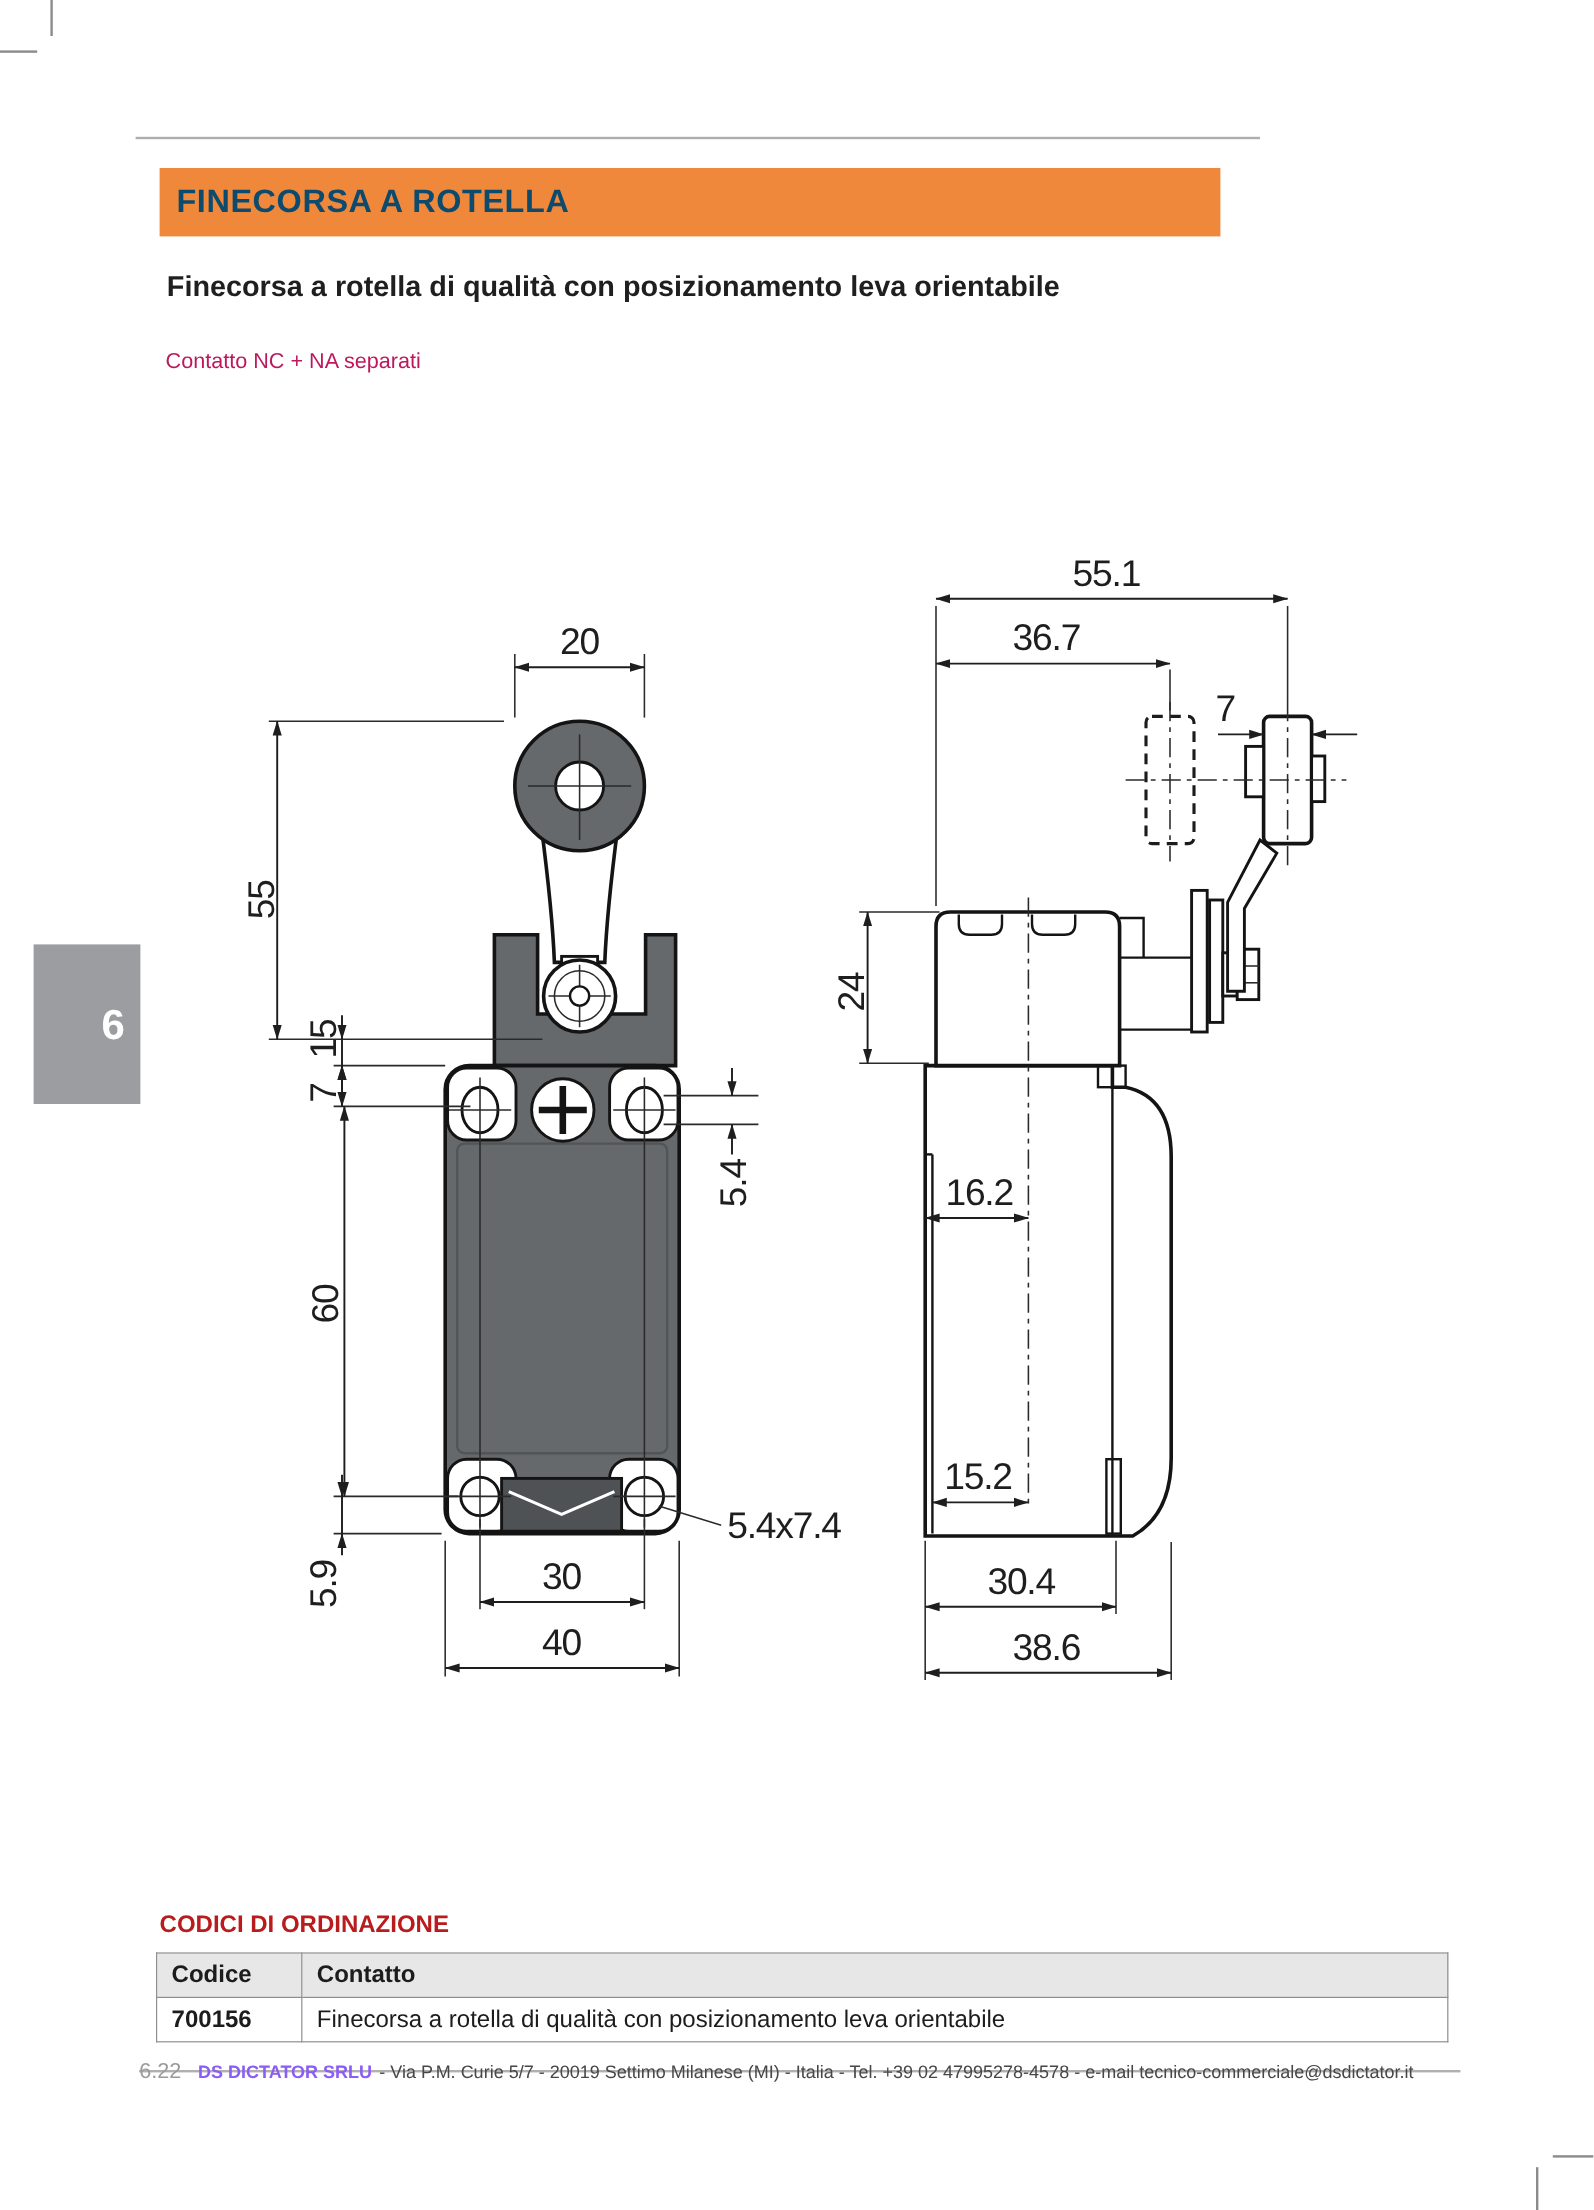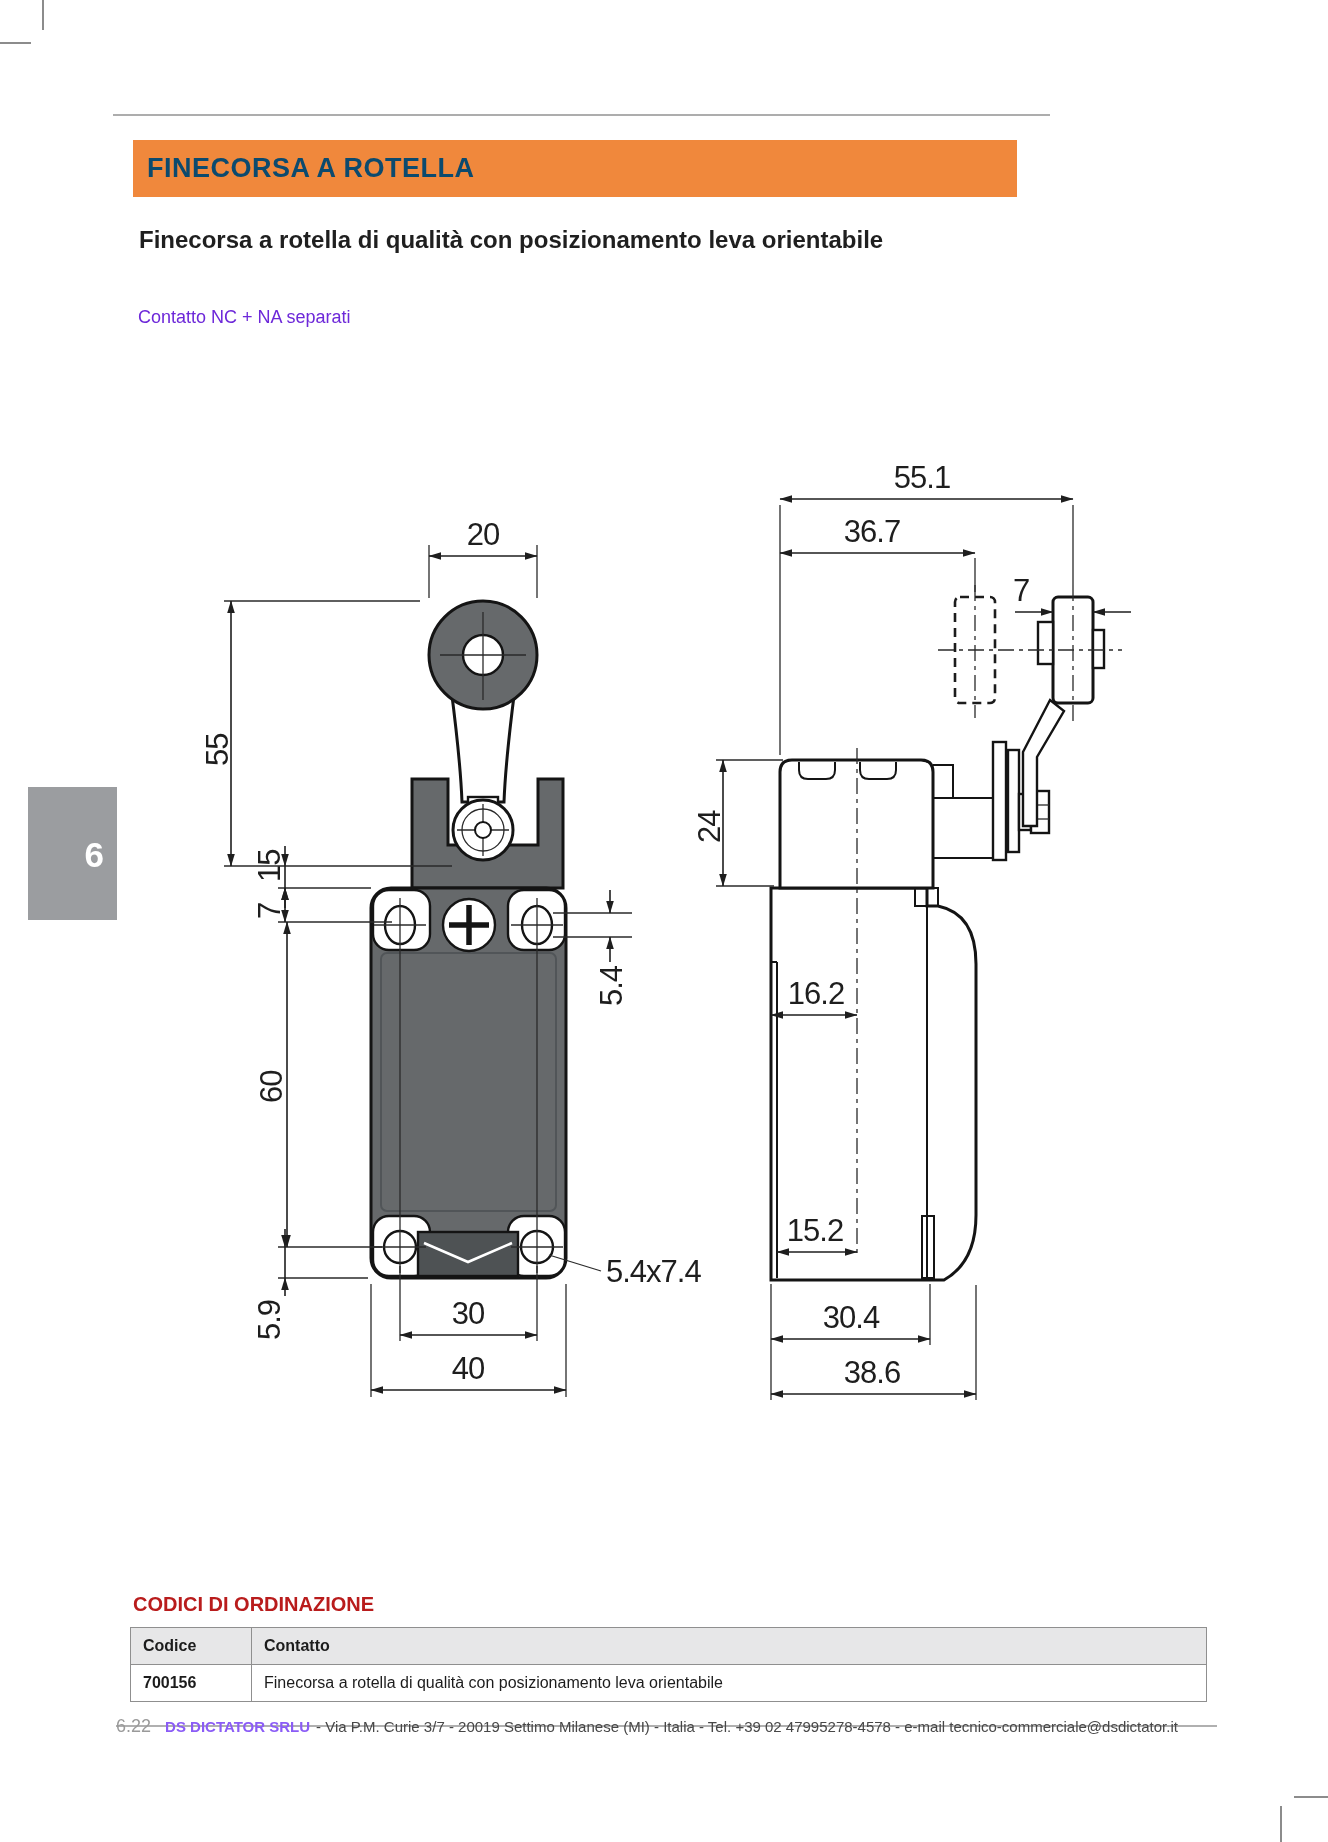--- a/index.html
+++ b/index.html
@@ -14,29 +14,29 @@
   
   .rule-top{position:absolute;left:113px;top:114px;width:937px;height:2px;background:#adadad;}
   .rule-bottom{position:absolute;left:116px;top:1725px;width:1101px;height:2px;background:#b0b0b0;}
   
   .section-bar{
     position:absolute;left:133px;top:140px;width:884px;height:57px;
     display:flex;align-items:center;padding-left:14px;box-sizing:border-box;
   }
   .section-bar span{color:#0c4a6e;font-weight:bold;font-size:27px;letter-spacing:.5px;}
   .page-title{position:absolute;left:139px;top:226px;font-size:24px;font-weight:bold;color:#1f1f1f;}
-  .subtitle{position:absolute;left:138px;top:307px;font-size:18px;color:#6d28d9;text-align:center;}
+  .subtitle{position:absolute;left:138px;top:291px;font-size:18px;color:#be185d;text-align:center;}
   
   .chapter-tab{position:absolute;left:28px;top:787px;width:89px;height:133px;background:#9b9da0;}
   .chapter-tab span{position:absolute;right:13px;top:48px;color:#fff;font-size:35px;font-weight:bold;}
   
   .order-heading{position:absolute;left:133px;top:1593px;font-size:20px;font-weight:bold;color:#b91c1c;}
   table.order-table{
     position:absolute;left:130px;top:1627px;width:1077px;border-collapse:collapse;
-    font-size:16px;color:#1c1c1c;table-layout:fixed;
+    font-size:20px;color:#1c1c1c;table-layout:fixed;
   }
   table.order-table th,table.order-table td{
     border:1px solid #8f8f8f;padding:0 0 0 12px;text-align:left;height:36px;vertical-align:middle;
   }
   table.order-table th{background:#e7e7e8;font-weight:bold;}
   table.order-table .col-code{width:108px;}
   td.code-cell{font-weight:bold;}
   
   .footer{position:absolute;left:116px;top:1716px;display:flex;align-items:baseline;white-space:nowrap;}
   .footer .pageno{color:#9a9a9a;font-size:18px;margin-right:14px;}
@@ -259,14 +259,14 @@
       <td class="code-cell">700156</td>
       <td>Finecorsa a rotella di qualità con posizionamento leva orientabile</td>
     </tr>
   </tbody>
 </table>
 
 <div class="rule-bottom"></div>
 <div class="footer">
   <span class="pageno">6.22</span>
   <span class="company" style="color:#8b5cf6;">DS DICTATOR SRLU</span>
-  <span class="details">- Via P.M. Curie 3/7 - 20019 Settimo Milanese (MI) - Italia - Tel. +39 02 47995278-4578 - e-mail tecnico-commerciale@dsdictator.it</span>
+  <span class="details">- Via P.M. Curie 5/7 - 20019 Settimo Milanese (MI) - Italia - Tel. +39 02 47995278-4578 - e-mail tecnico-commerciale@dsdictator.it</span>
 </div>
 
 </body></html>

